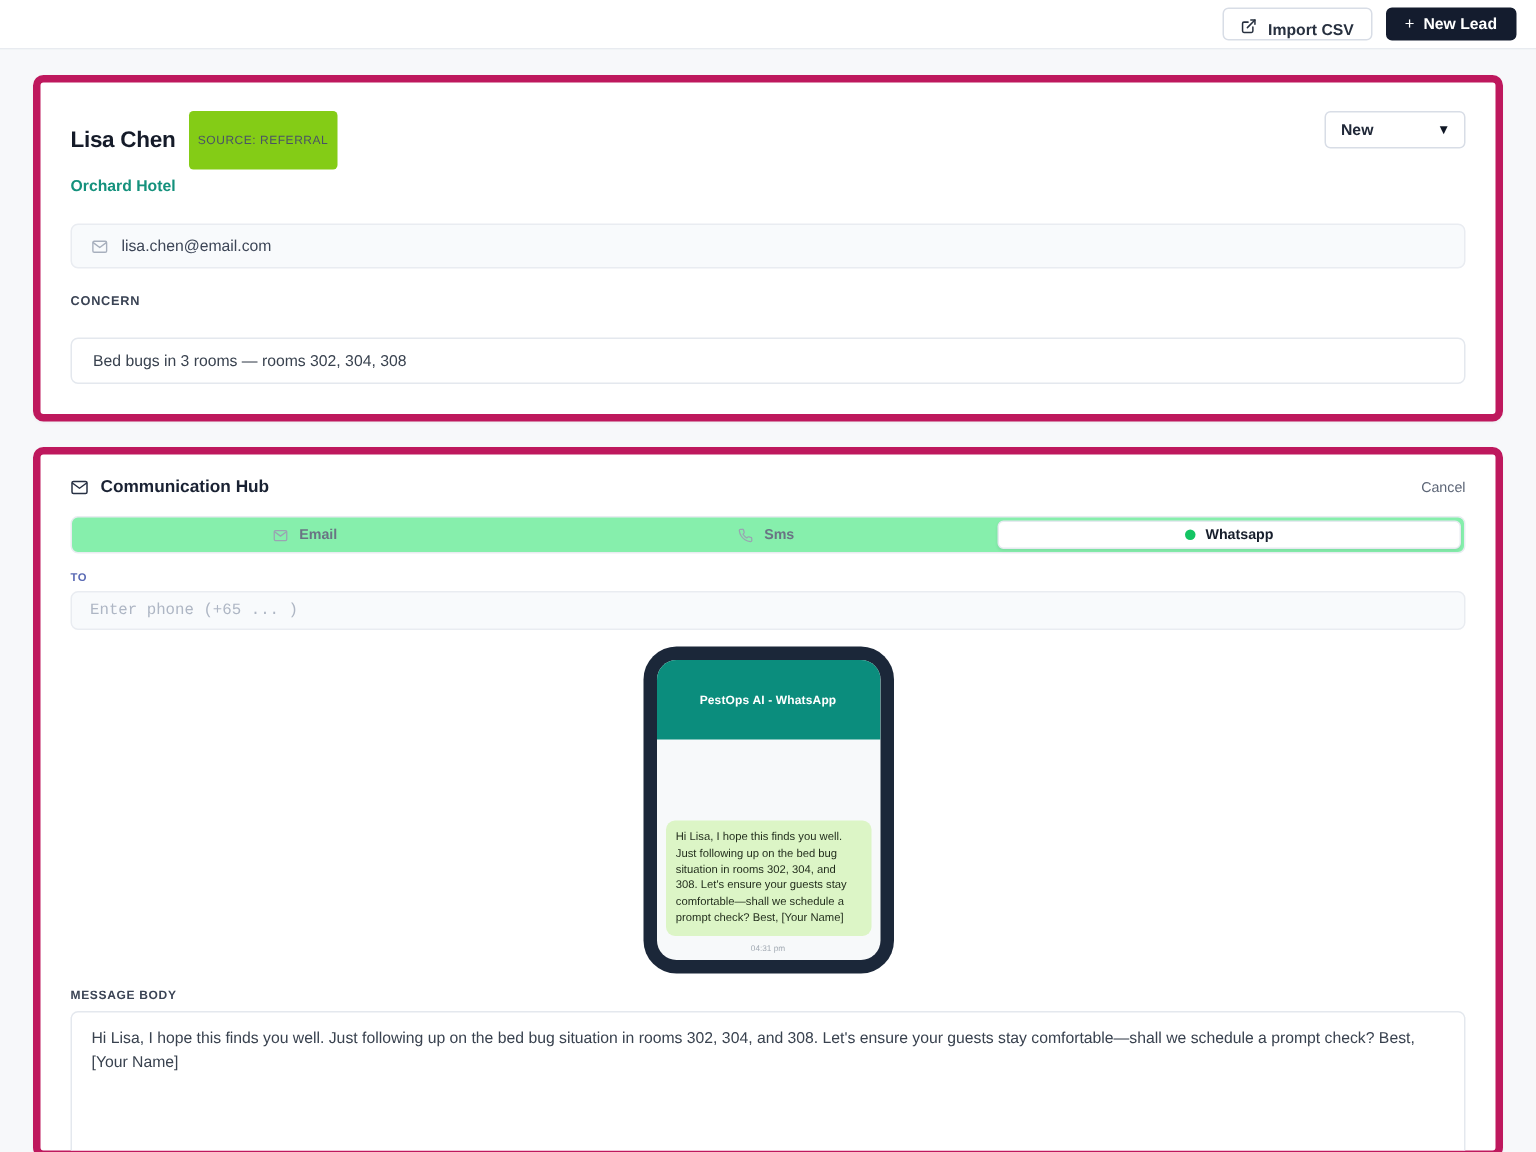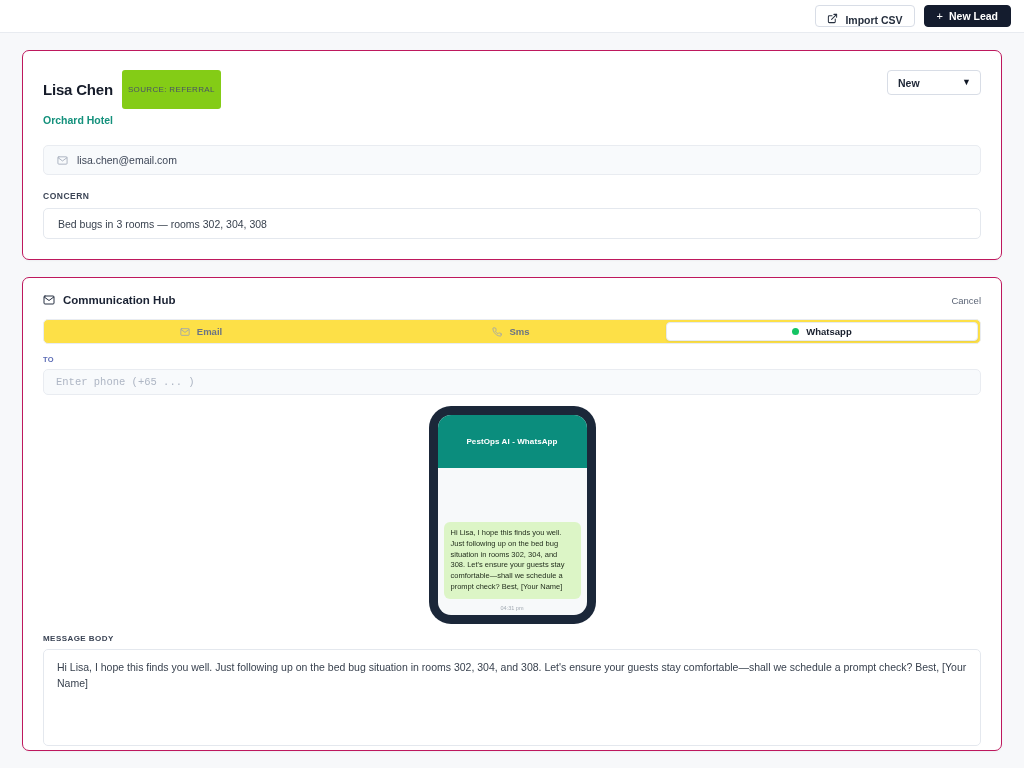--- a/index.html
+++ b/index.html
@@ -50,21 +50,21 @@
     cursor: pointer;
     white-space: nowrap;
   }
   .plus-ico { font-size: 11px; line-height: 1; font-weight: 400; }
 
   
   .page { padding: 17px 22px 0 22px; }
 
   .card {
     background: #ffffff;
-    border: 1px solid #be185d;
+    border: 5px solid #be185d;
     border-radius: 7px;
     box-shadow: 0 1px 2px rgba(16,24,40,.04);
   }
 
   
   .lead-card { padding: 19px 20px 20px 20px; position: relative; }
 
   .lead-name-row { display: flex; align-items: center; gap: 9px; }
   .lead-name {
     font-size: 15px;
@@ -133,21 +133,21 @@
 
   .section-label {
     margin-top: 16px;
     font-size: 8.5px;
     font-weight: 700;
     letter-spacing: .5px;
     color: #3b4455;
     text-transform: uppercase;
   }
   .concern-box {
-    margin-top: 7px;
+    margin-top: 20px;
     min-height: 31px;
     background: #ffffff;
     border: 1px solid #e4e8ee;
     border-radius: 5px;
     display: flex;
     align-items: center;
     padding: 0 14px;
     font-size: 10.5px;
     color: #39424f;
   }
@@ -156,21 +156,21 @@
   .hub-card { margin-top: 17px; padding: 16px 20px 0 20px; height: 474px; overflow: hidden; }
 
   .hub-head { display: flex; align-items: center; justify-content: space-between; }
   .hub-title { display: flex; align-items: center; gap: 8px; font-size: 11.5px; font-weight: 700; color: #1a2233; }
   .hub-title-ico { color: #273043; display: flex; align-items: center; }
   .cancel-link { font-size: 9.5px; color: #5d6677; cursor: pointer; }
 
   .tabs {
     margin-top: 13px;
     display: flex;
-    background: #fde047;
+    background: #86efac;
     border: 1px solid #e9ecf1;
     border-radius: 5px;
     padding: 2px;
     height: 25px;
   }
   .tab {
     flex: 1;
     display: flex; align-items: center; justify-content: center; gap: 7px;
     font-size: 9.5px;
     font-weight: 600;

